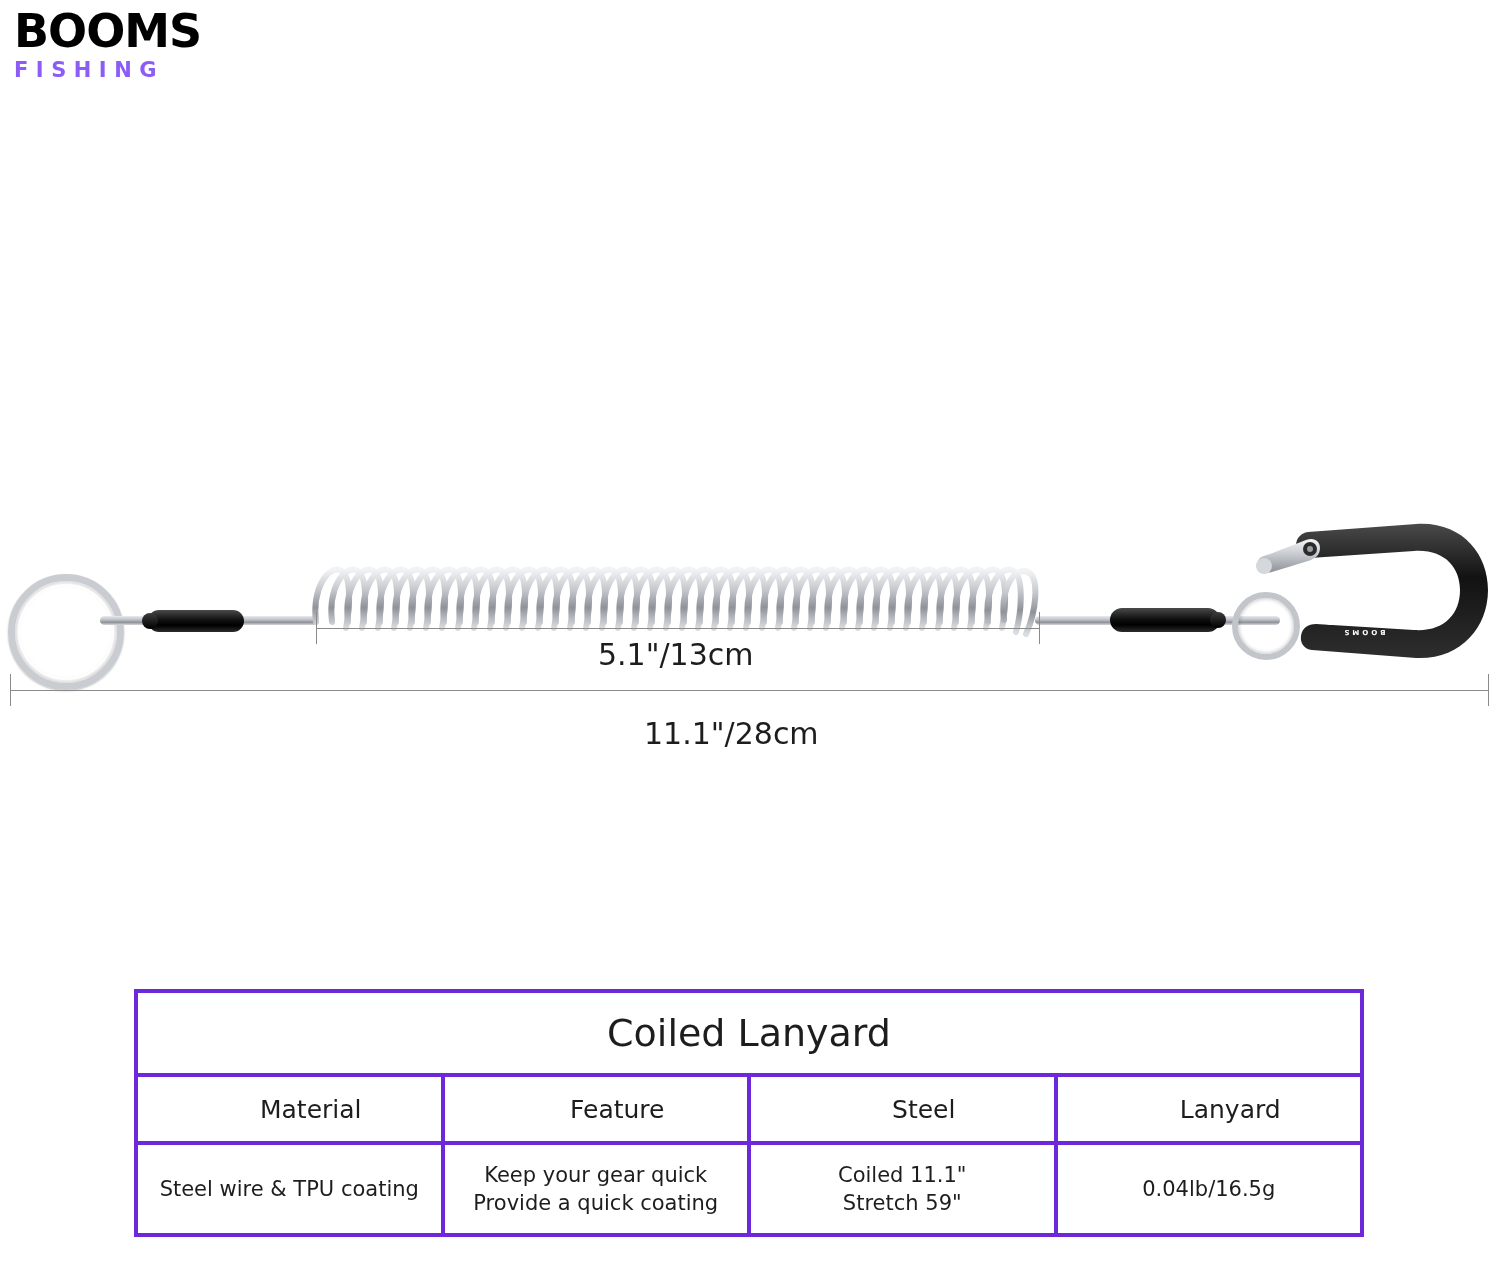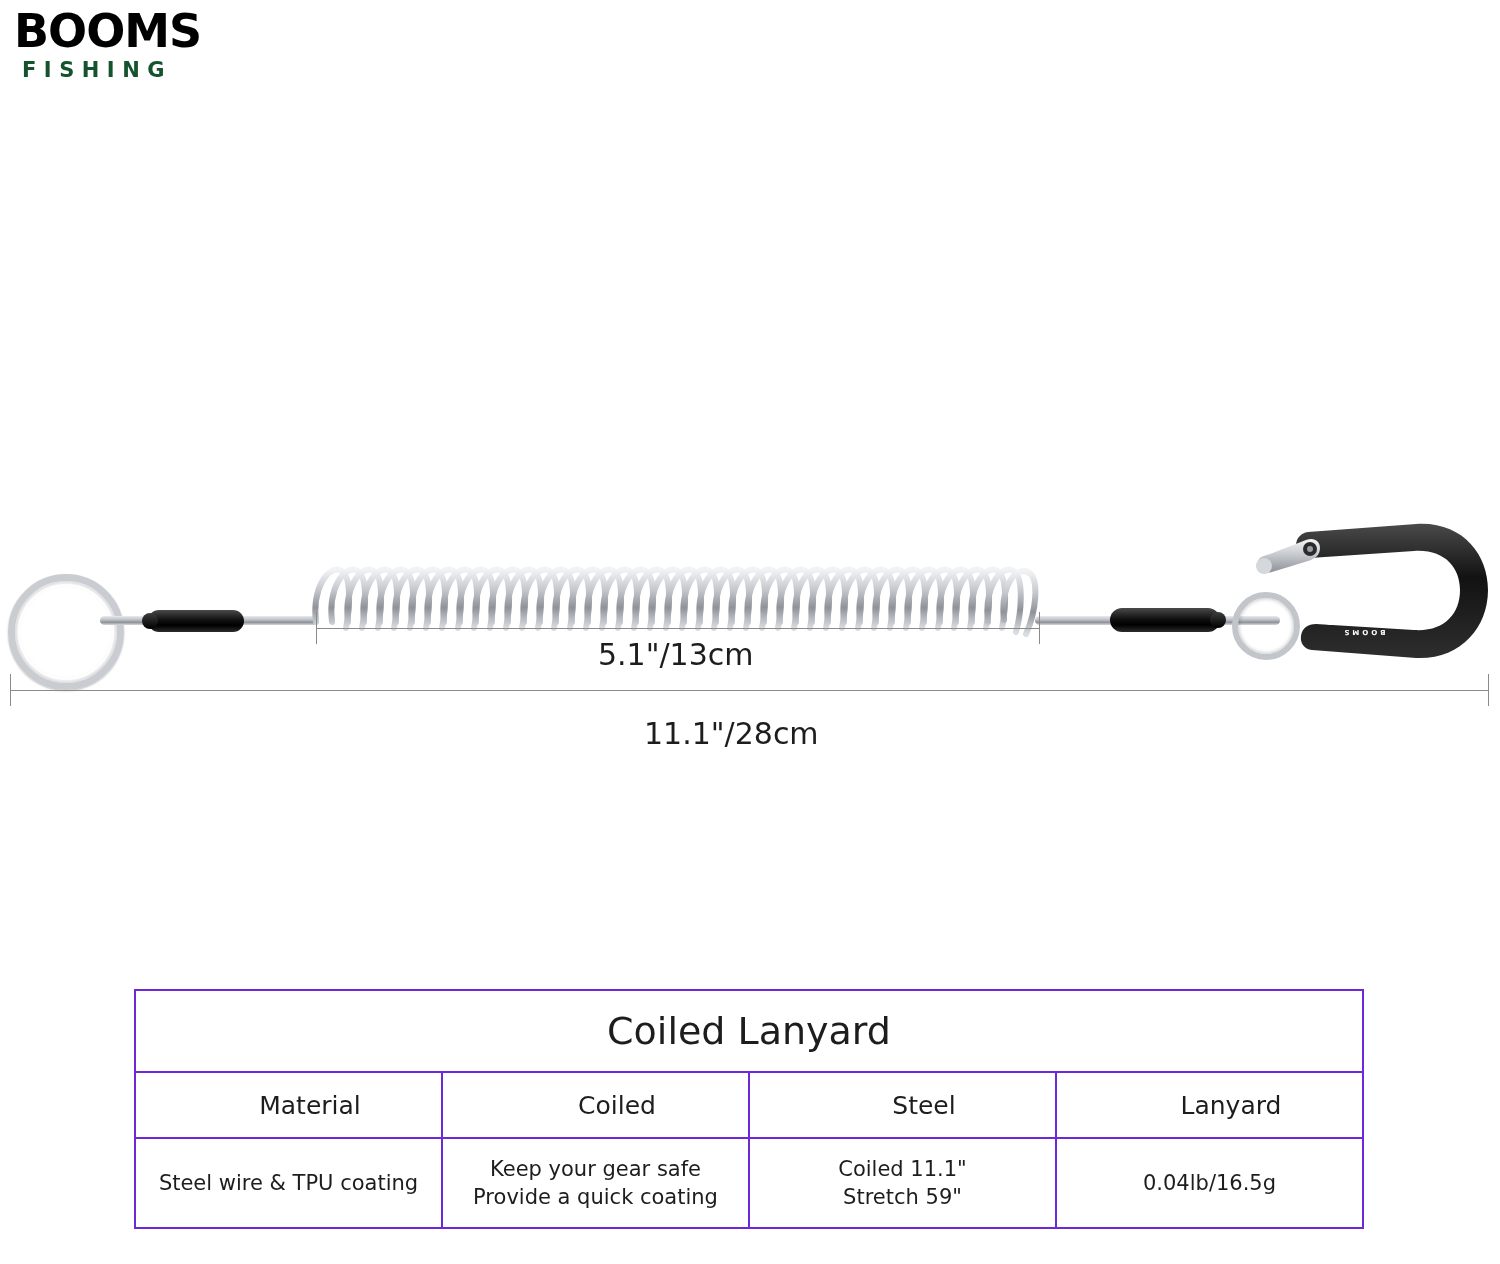--- a/index.html
+++ b/index.html
@@ -34,24 +34,23 @@
   .brand-sub-wrap {
     margin-top: 6px;
     display: flex;
     align-items: center;
   }
   .brand-sub {
     font-family: "DejaVu Sans", sans-serif;
     font-weight: bold;
     font-size: 21px;
     letter-spacing: 7.5px;
-    color: #14532d;
+    color: #8b5cf6;
     line-height: 1;
     padding-right: 2px;
-    margin-left: 8px;
   }
 
   
   .product-area {
     position: absolute;
     left: 0;
     top: 440px;
     width: 1500px;
     height: 340px;
   }
@@ -229,21 +228,21 @@
   
   .spec-table {
     position: absolute;
     left: 134px;
     top: 989px;
     width: 1230px;
     border-collapse: collapse;
     table-layout: fixed;
   }
   .spec-table td, .spec-table th {
-    border: 2px solid #6d28d9;
+    border: 4px solid #6d28d9;
     text-align: center;
     vertical-align: middle;
     font-weight: normal;
     color: #1d1d1d;
   }
   .spec-title-cell {
     height: 78px;
     font-family: "DejaVu Sans", sans-serif;
     font-size: 38px;
   }
@@ -389,28 +388,28 @@
   <div class="dim-label dim-outer-label">11.1"/28cm</div>
 </div>
 
 <table class="spec-table">
   <tbody>
     <tr>
       <td class="spec-title-cell" colspan="4">Coiled Lanyard</td>
     </tr>
     <tr>
       <td class="spec-head-cell" style="width:310px">Material</td>
-      <td class="spec-head-cell" style="width:305px">Coiled</td>
+      <td class="spec-head-cell" style="width:305px">Feature</td>
       <td class="spec-head-cell" style="width:306px">Steel</td>
       <td class="spec-head-cell" style="width:309px">Lanyard</td>
     </tr>
     <tr>
       <td class="spec-body-cell">Steel wire &amp; TPU coating</td>
       <td class="spec-body-cell">
-        <div>Keep your gear safe</div>
+        <div>Keep your gear quick</div>
         <div>Provide a quick coating</div>
       </td>
       <td class="spec-body-cell">
         <div>Coiled 11.1"</div>
         <div>Stretch 59"</div>
       </td>
       <td class="spec-body-cell">0.04lb/16.5g</td>
     </tr>
   </tbody>
 </table>

